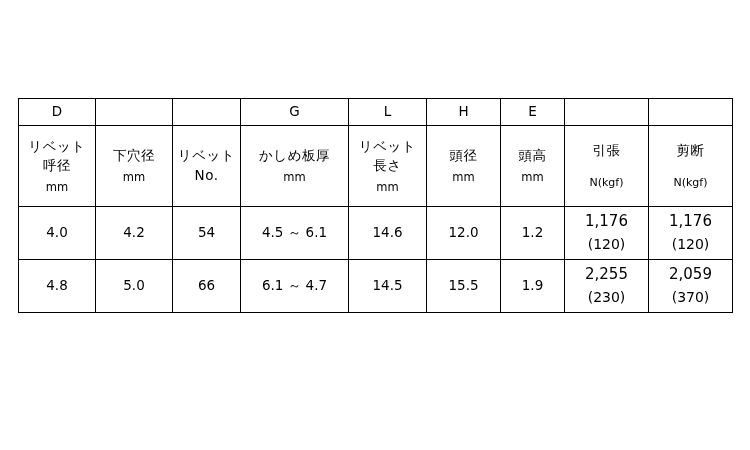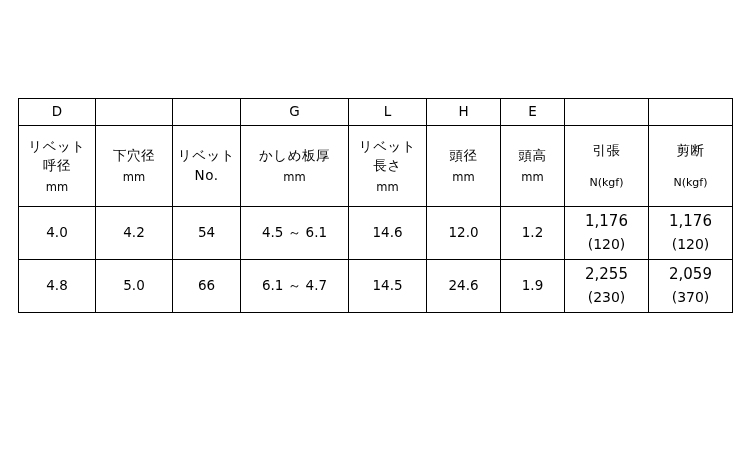--- a/index.html
+++ b/index.html
@@ -161,21 +161,21 @@
           <span class="cell-sub">(120)</span>
         </td>
       </tr>
 
       <tr class="data-row">
         <td>4.8</td>
         <td>5.0</td>
         <td>66</td>
         <td>6.1 ～ 4.7</td>
         <td>14.5</td>
-        <td>24.6</td>
+        <td>15.5</td>
         <td>1.9</td>
         <td>
           <span class="cell-main">2,255</span>
           <span class="cell-sub">(230)</span>
         </td>
         <td>
           <span class="cell-main">2,059</span>
           <span class="cell-sub">(370)</span>
         </td>
       </tr>

